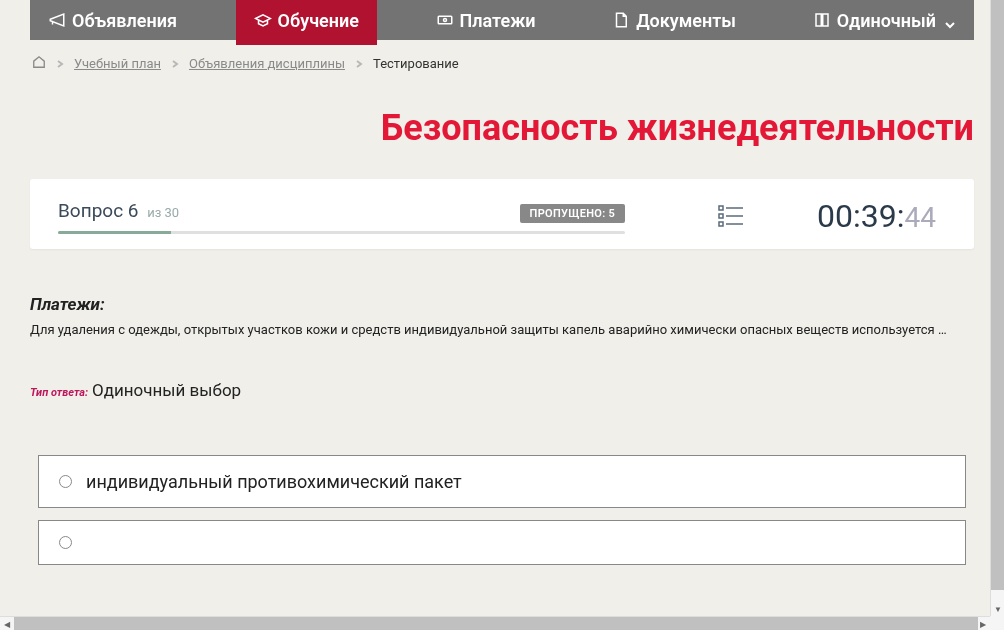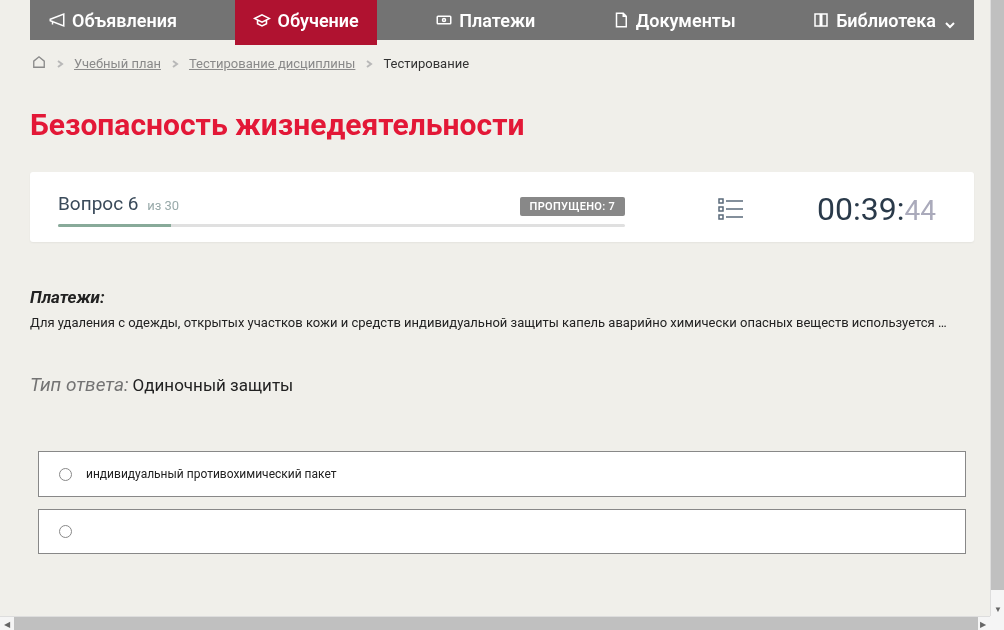--- a/index.html
+++ b/index.html
@@ -90,23 +90,23 @@
     }
     .breadcrumb-link {
       color: #8a8a8a;
       cursor: pointer;
       text-decoration: underline;
     }
     .breadcrumb-current {
       color: #333;
     }
     .page-title {
-      text-align: left;
+      text-align: right;
       color: #e31837;
-      font-size: 30px;
+      font-size: 36px;
       font-weight: 700;
       margin: 20px 0 30px 0;
     }
     .quiz-header {
       background: #fff;
       border-radius: 3px;
       padding: 18px 28px 14px 28px;
       display: flex;
       align-items: center;
       gap: 32px;
@@ -191,24 +191,24 @@
     }
     .question-text {
       font-size: 13px;
       color: #222;
       line-height: 1.55;
     }
     .answer-type-block {
       margin-bottom: 55px;
     }
     .answer-type-label {
-      font-weight: 400;
+      font-weight: 700;
       font-style: italic;
-      font-size: 19px;
-      color: #737373;
+      font-size: 11px;
+      color: #be185d;
     }
     .answer-type-value {
       font-size: 17px;
       color: #222;
     }
     .answer-options {
       padding: 0 8px;
     }
     .answer-option {
       display: flex;
@@ -221,21 +221,21 @@
       gap: 14px;
     }
     .radio {
       width: 13px;
       height: 13px;
       border: 1px solid #888;
       border-radius: 50%;
       flex-shrink: 0;
     }
     .answer-text {
-      font-size: 12px;
+      font-size: 18px;
       color: #222;
     }
     .scrollbar-v {
       position: fixed;
       right: 0;
       top: 0;
       width: 14px;
       height: 616px;
       background: #f5f5f5;
       border-left: 1px solid #ddd;
@@ -342,21 +342,21 @@
           </svg>
       </span>
       <span>Документы</span>
     </div>
     <div class="nav-item">
       <span class="nav-icon">
         <svg viewBox="0 0 24 24">
             <path d="M4 4h7v16H4V4z M13 4h7v16h-7V4z"></path>
           </svg>
       </span>
-      <span>Библиотека</span>
+      <span>Одиночный</span>
       <span class="chevron-down">
         <svg viewBox="0 0 12 12">
             <path d="M2 4l4 4 4-4"></path>
           </svg>
       </span>
     </div>
   </div>
 
   <div class="breadcrumb">
     <span class="home-icon">
@@ -368,21 +368,21 @@
       <svg viewBox="0 0 8 8">
           <path d="M2 1l4 3-4 3"></path>
         </svg>
     </span>
     <span class="breadcrumb-link">Учебный план</span>
     <span class="sep">
       <svg viewBox="0 0 8 8">
           <path d="M2 1l4 3-4 3"></path>
         </svg>
     </span>
-    <span class="breadcrumb-link">Тестирование дисциплины</span>
+    <span class="breadcrumb-link">Объявления дисциплины</span>
     <span class="sep">
       <svg viewBox="0 0 8 8">
           <path d="M2 1l4 3-4 3"></path>
         </svg>
     </span>
     <span class="breadcrumb-current">Тестирование</span>
   </div>
 
   <h1 class="page-title">Безопасность жизнедеятельности</h1>
 
@@ -390,21 +390,21 @@
     <div class="question-progress">
       <div class="question-number-row">
         <div>
           <span class="question-number">
             <span>Вопрос</span> <span>6</span>
           </span>
           <span class="question-total">
             <span>из</span> <span>30</span>
           </span>
         </div>
-        <span class="skipped-badge">ПРОПУЩЕНО: 7</span>
+        <span class="skipped-badge">ПРОПУЩЕНО: 5</span>
       </div>
       <div class="progress-bar">
         <div class="progress-fill"></div>
       </div>
     </div>
     <span class="list-icon">
       <svg viewBox="0 0 28 28">
         <rect x="2" y="4" width="4" height="4"></rect>
         <line x1="9" y1="6" x2="26" y2="6"></line>
         <rect x="2" y="12" width="4" height="4"></rect>
@@ -419,21 +419,21 @@
     </div>
   </div>
 
   <div class="question-block">
     <div class="question-label">Платежи:</div>
     <div class="question-text">Для удаления с одежды, открытых участков кожи и средств индивидуальной защиты капель аварийно химически опасных веществ используется …</div>
   </div>
 
   <div class="answer-type-block">
     <span class="answer-type-label">Тип ответа:</span>
-    <span class="answer-type-value"> <span>Одиночный защиты</span></span>
+    <span class="answer-type-value"> <span>Одиночный выбор</span></span>
   </div>
 
   <div class="answer-options">
     <div class="answer-option">
       <span class="radio"></span>
       <span class="answer-text">индивидуальный противохимический пакет</span>
     </div>
     <div class="answer-option">
       <span class="radio"></span>
     </div>

